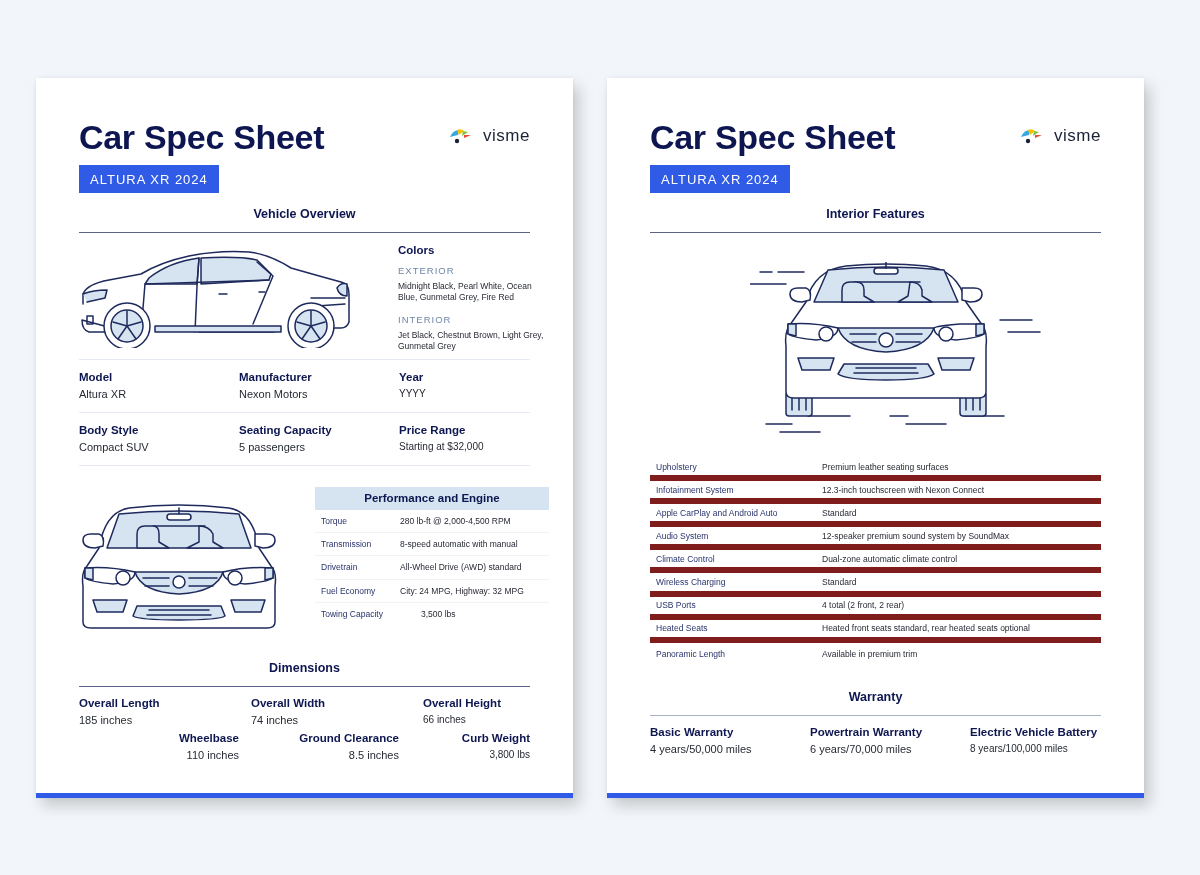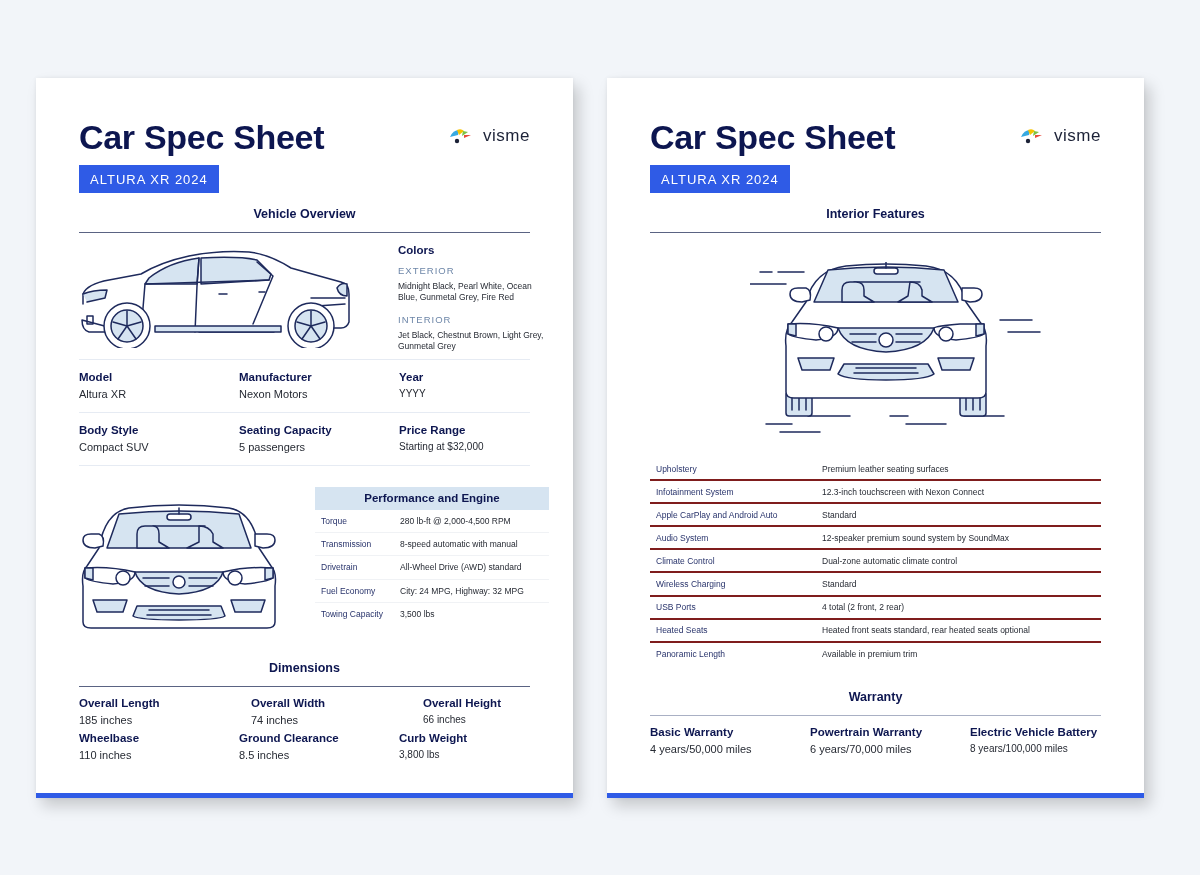--- a/index.html
+++ b/index.html
@@ -55,26 +55,26 @@
   .colors .h { font-size: 11.5px; font-weight: 700; color: #0d1650; }
   .colors .sub { font-size: 9.5px; color: #6d86a8; letter-spacing: 1px; margin-top: 9px; }
   .colors .txt { font-size: 8.5px; color: #262a33; line-height: 11px; margin-top: 5px; }
 
   .perf { position: absolute; left: 236px; top: 409px; width: 234px; }
   .perf-head {
     background: #d6e4f1; color: #0d1650; font-weight: 700; font-size: 11.5px;
     text-align: center; height: 23px; line-height: 23px;
   }
   .perf-row { display: flex; height: 23.2px; align-items: center; border-bottom: 1px solid #f0f2f5; font-size: 8.5px; }
-  .perf-row:last-child { border-bottom: none; }
+  .perf-row:last-child { border-bottom: none; gap: 21px; }
   .perf-row .k { width: 85px; padding-left: 6px; color: #28336b; }
   .perf-row .v { color: #262a33; }
 
   .int-table { position: absolute; left: 0; right: 0; top: 380px; }
-  .int-row { display: flex; height: 23.1px; align-items: center; border-bottom: 2px solid #7f1d1d; font-size: 8.5px; }
+  .int-row { display: flex; height: 23.1px; align-items: center; border-bottom: 6px solid #7f1d1d; font-size: 8.5px; }
   .int-row:last-child { border-bottom: none; }
   .int-row .k { width: 172px; padding-left: 6px; color: #28336b; }
   .int-row .v { color: #262a33; }
 
   svg { display: block; }
 </style>
 </head>
 <body>
 
 <div class="page left">
@@ -223,21 +223,21 @@
       </div>
       <div>
         <div class="field-label">Overall Width</div>
         <div class="field-value">74 inches</div>
       </div>
       <div>
         <div class="field-label">Overall Height</div>
         <div class="field-value sm">66 inches</div>
       </div>
     </div>
-    <div class="grid3" style="top:654px;">
+    <div class="grid3" style="top:654px;text-align:right;">
       <div>
         <div class="field-label">Wheelbase</div>
         <div class="field-value">110 inches</div>
       </div>
       <div>
         <div class="field-label">Ground Clearance</div>
         <div class="field-value">8.5 inches</div>
       </div>
       <div>
         <div class="field-label">Curb Weight</div>

